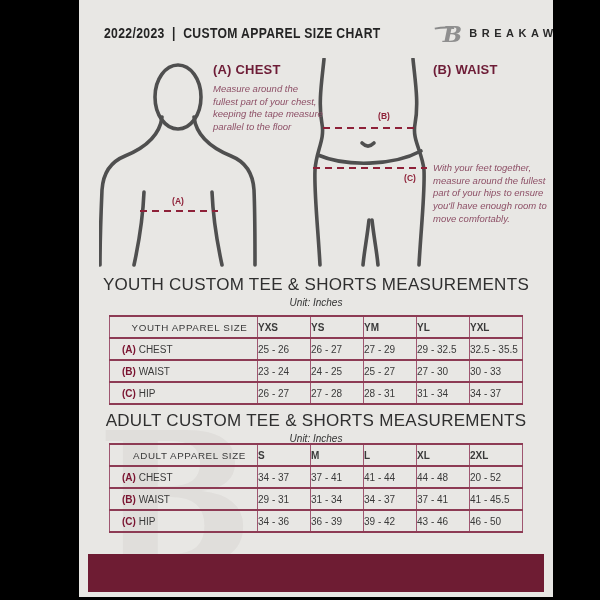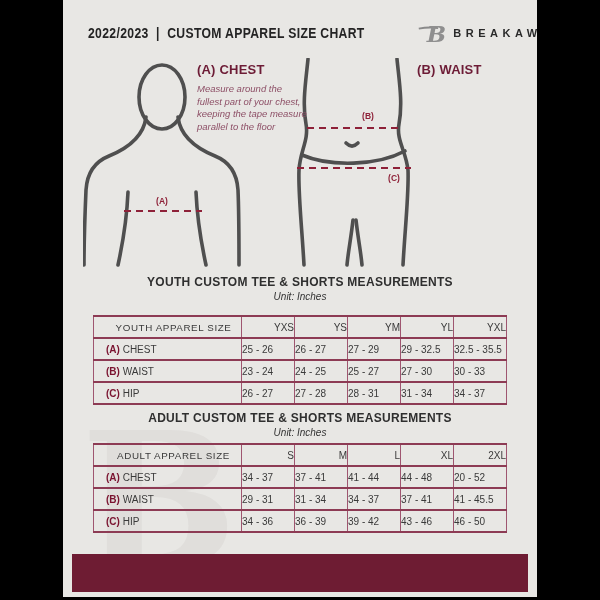--- a/index.html
+++ b/index.html
@@ -1,18 +1,18 @@
 <!DOCTYPE html>
 <html><head>
 <meta charset="utf-8">
 <style>
   html,body { margin:0; padding:0; }
   body { width:600px; height:600px; font-family:"Liberation Sans", sans-serif; }
   .page { position:relative; width:600px; height:600px; background:#000; overflow:hidden; }
-  .content { position:absolute; left:63px; top:0; width:474px; height:597px;
+  .content { position:absolute; left:79px; top:0; width:474px; height:597px;
              background:#e8e7e4; overflow:hidden; }
 
   
   .header { position:absolute; left:25px; right:16px; top:16px; height:34px;
             display:flex; justify-content:space-between; align-items:center; }
   .h-title { font-weight:700; font-size:14.5px; letter-spacing:0.4px; color:#242424;
              transform:scaleX(0.84); transform-origin:left center; white-space:pre; }
   .logo-group { display:flex; align-items:center; gap:6px; }
   .brand { font-weight:700; font-size:11px; letter-spacing:4.5px; color:#2a2a2a; }
 
@@ -22,33 +22,33 @@
   .dash { stroke:#8e2138; stroke-width:2.2; stroke-dasharray:7 5; }
   .fig text { font-family:"Liberation Sans", sans-serif; font-size:8.5px; font-weight:700; fill:#8e2138; }
 
   
   .instr { position:absolute; }
   .instr h3 { margin:0 0 6px 0; font-size:13px; font-weight:800; color:#6d1c36; letter-spacing:0.2px; }
   .instr p { margin:0; font-size:9.5px; line-height:1.33; color:#8d4f66; font-style:italic; }
 
   
   .sec-title { position:absolute; left:0; width:474px; text-align:center; }
-  .sec-title .t { font-size:12px; font-weight:700; letter-spacing:0.3px; color:#2f2f2f; }
+  .sec-title .t { font-size:17px; font-weight:400; letter-spacing:0.3px; color:#2f2f2f; }
   .sec-title .u { font-size:10px; font-style:italic; color:#333; margin-top:2px; }
 
   
   .sizes { position:absolute; left:30px; width:414px; border-collapse:collapse;
            table-layout:fixed; font-size:10px; color:#3a3a3a; background:transparent; }
   .sizes tr { border-bottom:2px solid #8d3b54; }
   .sizes thead tr { border-top:2px solid #8d3b54; }
   .sizes th, .sizes td { height:20px; padding:0; border-left:1px solid #9f5670; }
   .sizes th:first-child, .sizes td:first-child { border-left:1px solid #9f5670; }
   .sizes .label-col { width:135px; text-align:left; padding-left:12px; }
   .sizes th.label-col { font-weight:400; letter-spacing:0.6px; font-size:9.8px;text-align:center; }
-  .sizes th.size-col { font-weight:400; text-align:right; }
+  .sizes th.size-col { font-weight:700; text-align:left; }
   .sizes td.val { text-align:left; border-right:1px solid #9f5670; }
   .sizes td:last-child, .sizes th:last-child { border-right:1px solid #9f5670; }
   .sizes .prefix { color:#7a1330; font-weight:800; }
 
   
   .watermark { position:absolute; left:18px; top:408px; font-family:"DejaVu Serif", serif;
                font-size:185px; font-weight:700; color:rgba(80,60,65,0.05);
                line-height:1; pointer-events:none; }
 
   
@@ -95,20 +95,21 @@
     </svg>
 
     <div class="instr" style="left:134px; top:62px; width:112px;">
       <h3>(A) CHEST</h3>
       <p>Measure around the fullest part of your chest, keeping the tape measure parallel to the floor</p>
     </div>
     <div class="instr" style="left:354px; top:62px; width:118px;">
       <h3>(B) WAIST</h3>
     </div>
     <div class="instr" style="left:354px; top:162px; width:122px;">
+      <p>With your feet together, measure around the fullest part of your hips to ensure you'll have enough room to move comfortably.</p>
     </div>
 
     <div class="watermark">B</div>
 
     <div class="sec-title" style="top:275px;">
       <div class="t">YOUTH CUSTOM TEE &amp; SHORTS MEASUREMENTS</div>
       <div class="u">Unit: Inches</div>
     </div>
     <table class="sizes" style="top:315px;">
       <thead>

